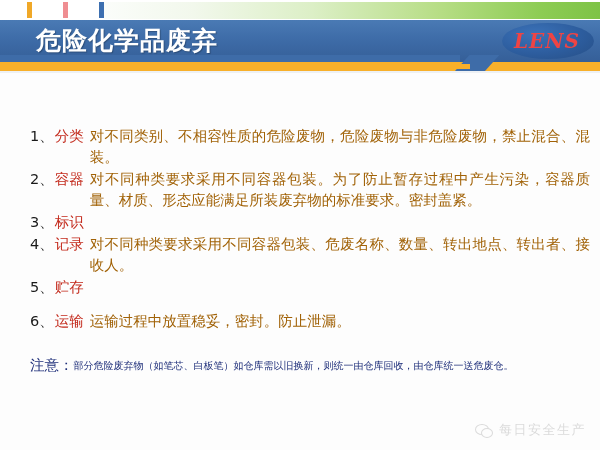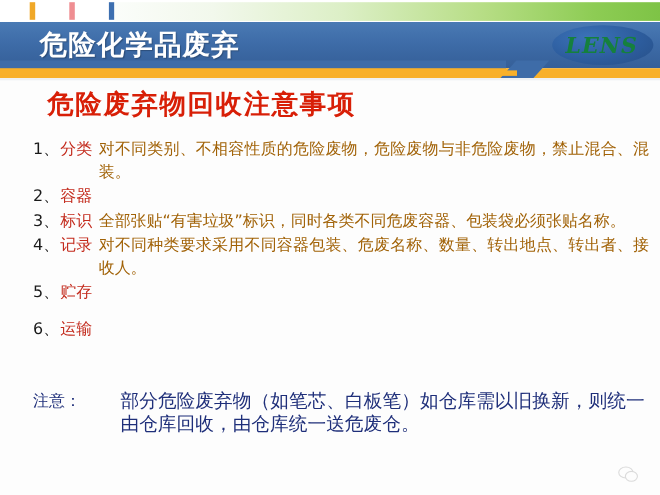--- a/index.html
+++ b/index.html
@@ -85,21 +85,21 @@
   .logo-text {
     position: absolute;
     right: 14px;
     top: 29px;
     width: 78px;
     text-align: center;
     font-family: "DejaVu Serif", "Liberation Serif", serif;
     font-style: italic;
     font-weight: bold;
     font-size: 20px;
-    color: #15803d;
+    color: #ef4444;
     letter-spacing: 1px;
     line-height: 24px;
   }
 
   
   .gold-bar {
     position: absolute;
     left: 0;
     top: 62px;
     width: 600px;
@@ -193,36 +193,35 @@
 
   .gap-before { margin-top: 13px; }
 
   
   .note {
     position: absolute;
     left: 30px;
     top: 355px;
     width: 556px;
     display: flex;
-    align-items: flex-start;
+    align-items: center;
   }
   .note-label {
     flex: 0 0 auto;
     font-size: 14.5px;
     color: #1f2f7a;
     line-height: 21px;
     white-space: nowrap;
   }
   .note-text {
     flex: 1 1 auto;
-    font-size: 17px;
+    font-size: 10px;
     color: #1f2f7a;
     line-height: 21px;
     text-align: justify;
-    margin-left: 36px;
   }
 
   
   .watermark {
     position: absolute;
     right: 14px;
     bottom: 12px;
     display: flex;
     align-items: center;
     opacity: 0.30;
@@ -274,64 +273,65 @@
   <div class="gold-bar"></div>
   <div class="gold-notch"></div>
   <div class="gold-bar-thin"></div>
   <div class="under-rule"></div>
 
   <div class="header-title">危险化学品废弃</div>
 
   <div class="logo-oval"></div>
   <div class="logo-text">LENS</div>
 
-  <div class="section-heading">危险废弃物回收注意事项</div>
 
   <div class="body-list">
 
     <div class="item">
       <span class="item-num">1、</span>
       <span class="item-key">分类</span>
       <span class="item-text">对不同类别、不相容性质的危险废物，危险废物与非危险废物，禁止混合、混装。</span>
     </div>
 
     <div class="item">
       <span class="item-num">2、</span>
       <span class="item-key">容器</span>
+      <span class="item-text">对不同种类要求采用不同容器包装。为了防止暂存过程中产生污染，容器质量、材质、形态应能满足所装废弃物的标准要求。密封盖紧。</span>
     </div>
 
     <div class="item">
       <span class="item-num">3、</span>
       <span class="item-key">标识</span>
-      <span class="item-text">全部张贴“有害垃圾”标识，同时各类不同危废容器、包装袋必须张贴名称。</span>
     </div>
 
     <div class="item">
       <span class="item-num">4、</span>
       <span class="item-key">记录</span>
       <span class="item-text">对不同种类要求采用不同容器包装、危废名称、数量、转出地点、转出者、接收人。</span>
     </div>
 
     <div class="item">
       <span class="item-num">5、</span>
       <span class="item-key">贮存</span>
     </div>
 
     <div class="item gap-before">
       <span class="item-num">6、</span>
       <span class="item-key">运输</span>
+      <span class="item-text">运输过程中放置稳妥，密封。防止泄漏。</span>
     </div>
 
   </div>
 
   <div class="note">
     <span class="note-label">注意：</span>
     <span class="note-text">部分危险废弃物（如笔芯、白板笔）如仓库需以旧换新，则统一由仓库回收，由仓库统一送危废仓。</span>
   </div>
 
   <div class="watermark">
     <span class="wechat-icon">
       <span class="bub-a"></span>
       <span class="bub-b"></span>
     </span>
+    <span class="watermark-text">每日安全生产</span>
   </div>
 
 </div>
 
 </body></html>

